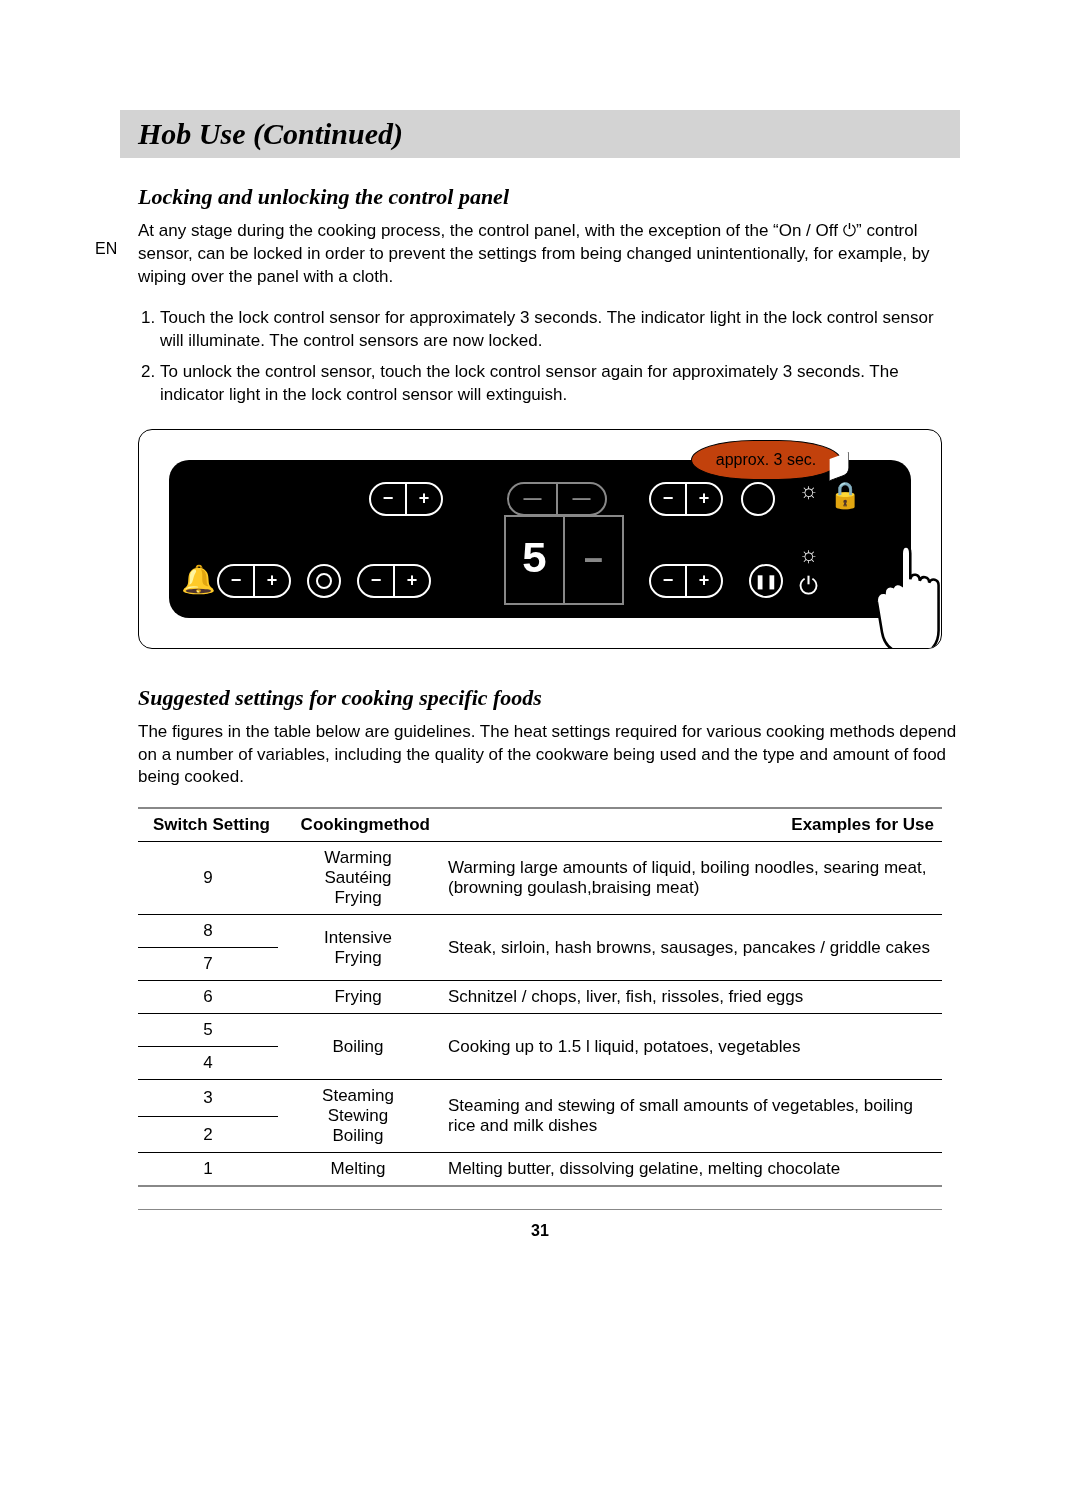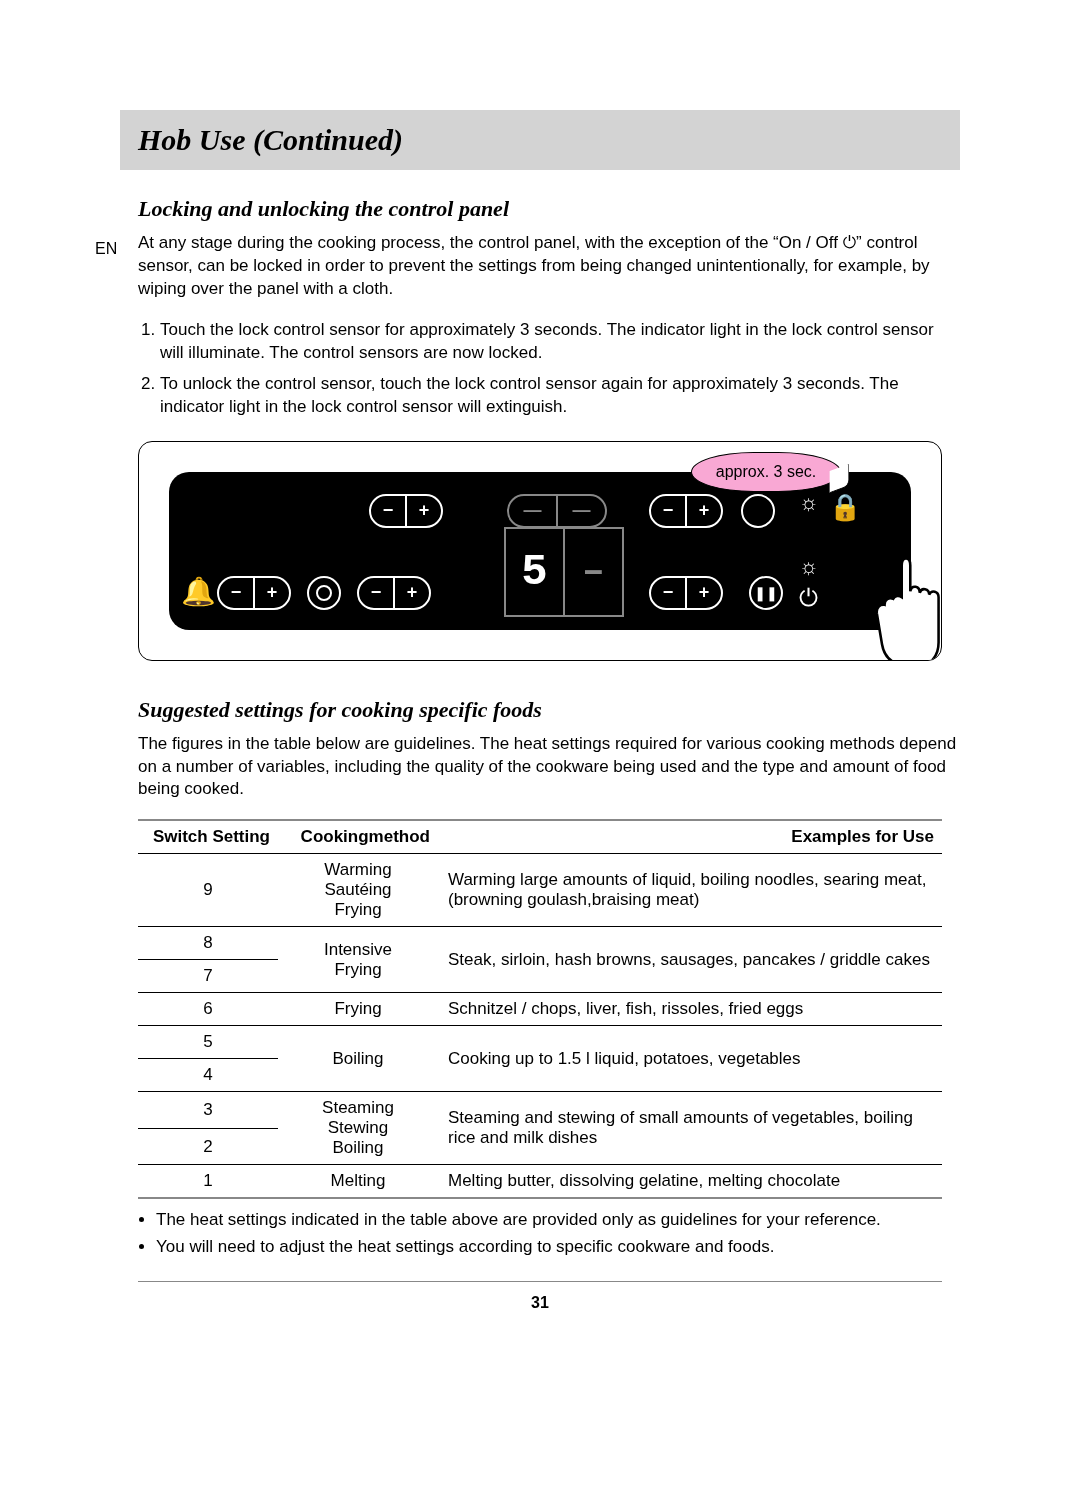--- a/index.html
+++ b/index.html
@@ -7,21 +7,21 @@
     background: #fff;
     font-family: Arial, Helvetica, sans-serif;
     color: #000;
     width: 1080px;
     height: 1486px;
     padding: 110px 120px 40px 120px;
     position: relative;
   }
   .title-band {
     background: #d3d3d3;
-    height: 60px;
+    height: 48px;
     display: flex;
     align-items: center;
     padding-left: 18px;
     margin-bottom: 26px;
   }
   .title-band h1 {
     font-family: 'Times New Roman', Times, serif;
     font-style: italic;
     font-weight: bold;
     font-size: 30px;
@@ -69,21 +69,21 @@
   .black-panel {
     position: absolute;
     left: 30px; right: 30px; top: 30px; bottom: 30px;
     background: #000;
     border-radius: 20px;
   }
   .bubble {
     position: absolute;
     top: 10px;
     right: 100px;
-    background: #f9a8d4;
+    background: #c2410c;
     border: 1.5px solid #000;
     border-radius: 50%/60%;
     width: 150px;
     height: 40px;
     display: flex;
     align-items: center;
     justify-content: center;
     font-size: 16px;
     z-index: 5;
   }
@@ -335,20 +335,16 @@
     </tr>
     <tr class="last">
       <td>1</td>
       <td>Melting</td>
       <td class="ex">Melting butter, dissolving gelatine, melting chocolate</td>
     </tr>
   </tbody>
 </table>
 
 <div class="note-block">
-  <ul>
-    <li>The heat settings indicated in the table above are provided only as guidelines for your reference.</li>
-    <li>You will need to adjust the heat settings according to specific cookware and foods.</li>
-  </ul>
 </div>
 
 <hr class="divider">
 <div class="page-num">31</div>
 
 </body></html>

